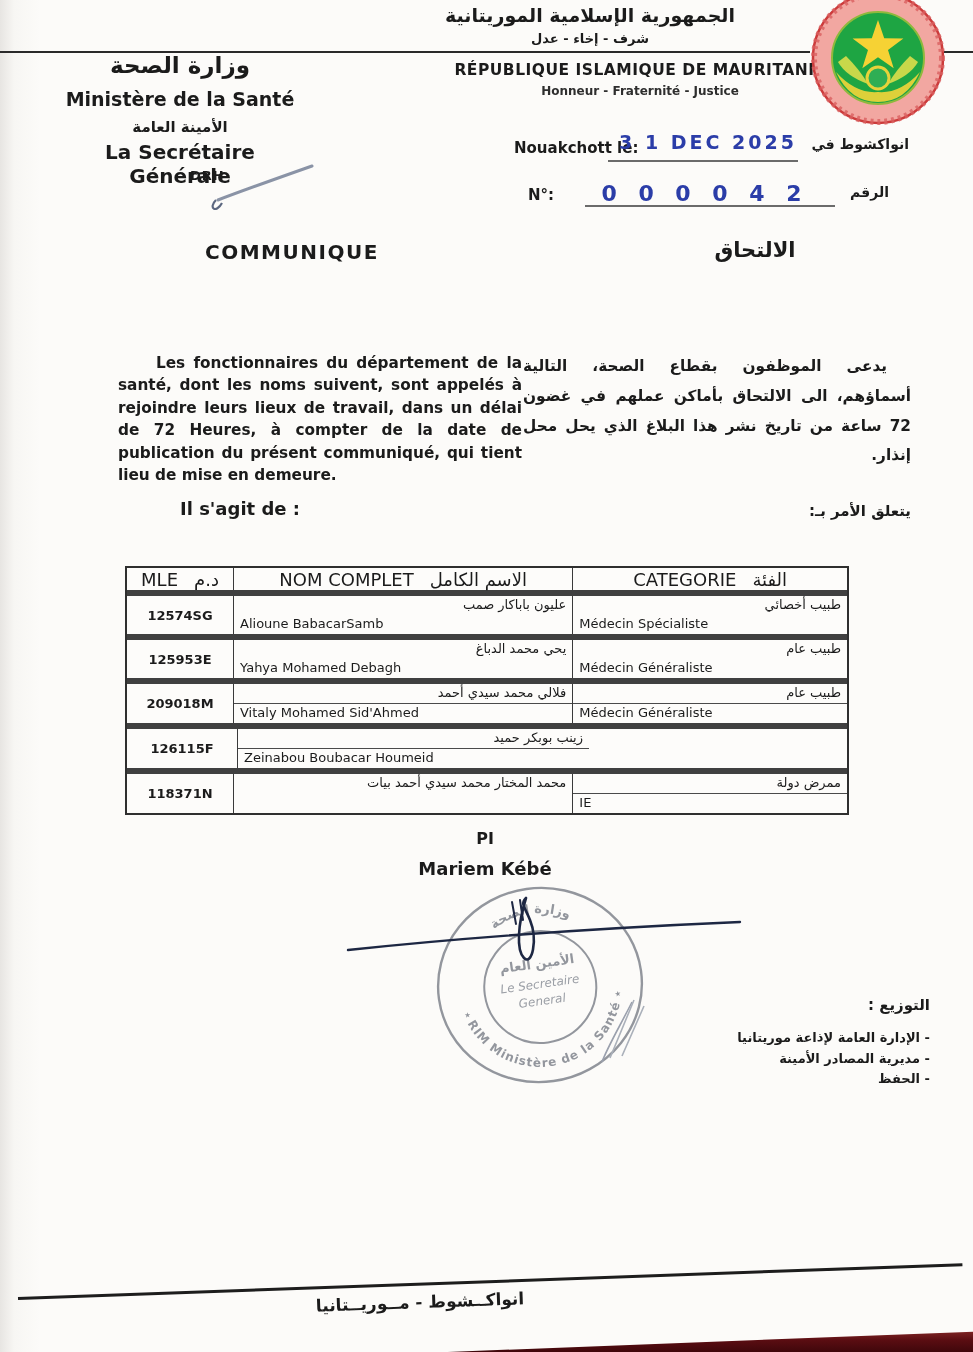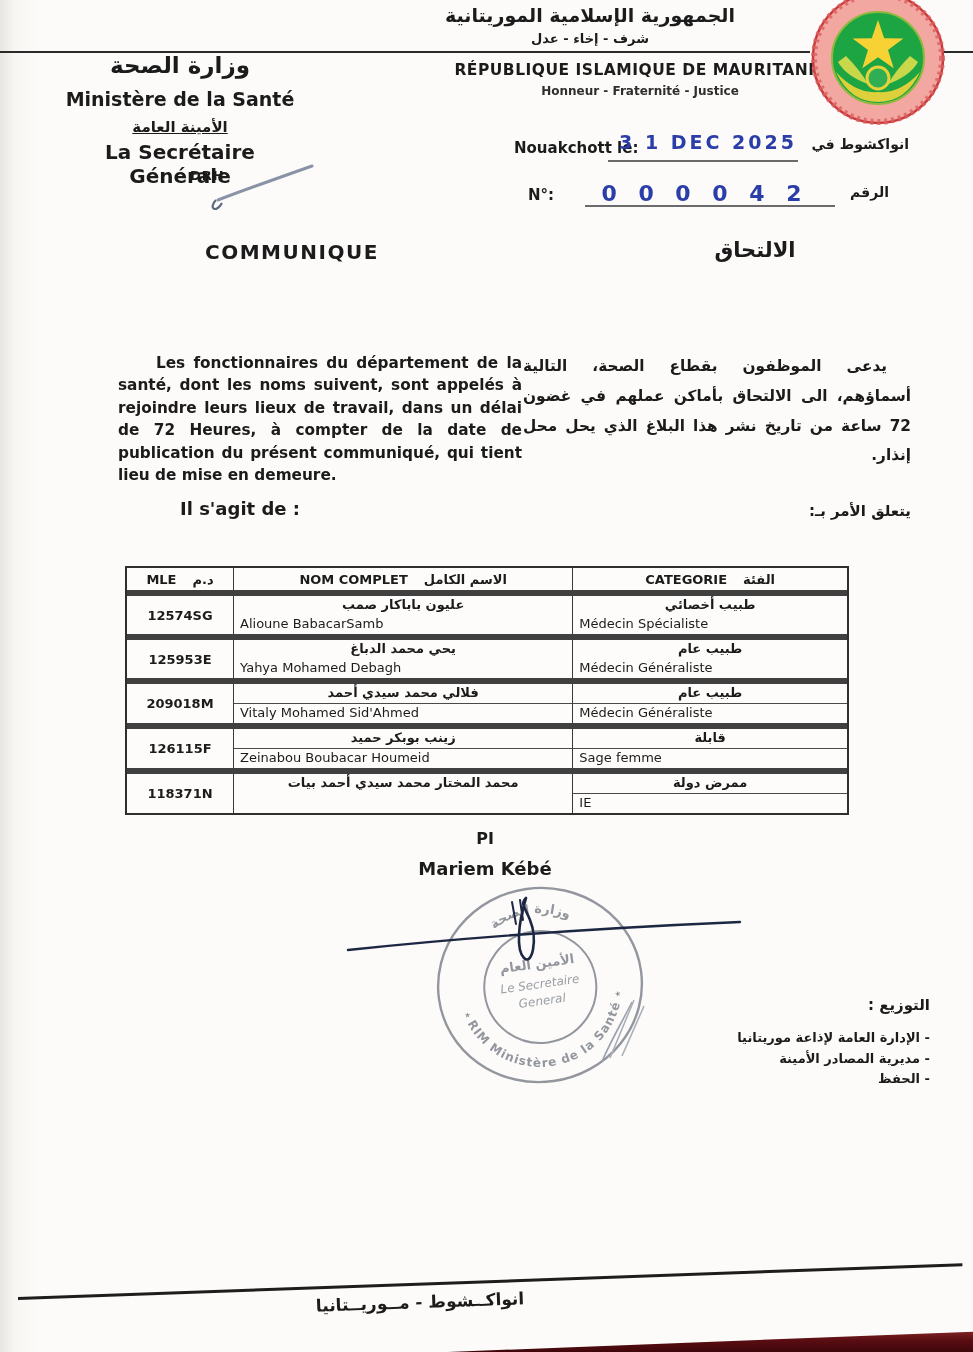--- a/index.html
+++ b/index.html
@@ -15,21 +15,21 @@
   .b{font-weight:bold;}
   .center{text-align:center;}
   
   .top-ar-title{top:4px;left:400px;width:380px;font-size:19px;letter-spacing:1px;}
   .top-ar-motto{top:31px;left:440px;width:300px;font-size:13px;}
   .divider{top:51px;height:2px;background:#2a2a2a;}
   .fr-title{top:61px;left:450px;width:380px;font-size:15.5px;letter-spacing:.5px;}
   .fr-motto{top:84px;left:480px;width:320px;font-size:12px;color:#2e2e2e;}
   .min-ar{top:52px;left:60px;width:240px;font-size:23px;}
   .min-fr{top:88px;left:40px;width:280px;font-size:19px;}
-  .sg-ar{top:118px;left:75px;width:210px;font-size:15px;text-decoration:underline;}
+  .sg-ar{top:118px;left:75px;width:210px;font-size:15px;}
   .sg-fr{top:140px;left:55px;width:250px;font-size:20px;}
   .drh{top:168px;left:190px;width:60px;font-size:13px;letter-spacing:1px;}
   .nkc-label{top:139px;left:514px;font-size:15px;}
   .date-stamp{top:131px;left:618px;width:180px;font-size:19px;letter-spacing:3px;}
   .date-line{top:160px;left:608px;width:190px;height:1.5px;background:#6b6b6b;}
   .nkc-ar{top:136px;right:64px;font-size:14px;}
   .num-label{top:186px;left:528px;font-size:15px;}
   .num-stamp{top:181px;left:600px;width:210px;font-size:22px;letter-spacing:7px;}
   .num-line{top:205px;left:585px;width:250px;height:1.5px;background:#6b6b6b;}
   .num-ar{top:184px;right:84px;font-size:14px;}
@@ -47,23 +47,23 @@
   .tbl{top:566px;left:125px;width:720px;border:2px solid #2f2f2f;background:#fdfcfa;}
   .trow{display:flex;border-top:6px solid #404040;}
   .trow:first-child{border-top:none;}
   .cell{box-sizing:border-box;}
   .cell+.cell{border-left:1px solid #3a3a3a;}
   .c-mle{width:110px;display:flex;align-items:center;justify-content:center;
          font-size:13px;font-weight:600;}
   .c-nom{width:352px;}
   .c-cat{width:285px;}
   .thead .cell{display:flex;align-items:center;justify-content:center;gap:16px;
-         height:22px;font-size:13px;font-weight:bold;}
+         height:22px;font-size:18px;font-weight:normal;}
   .line{padding:1px 6px;font-size:13px;min-height:17px;}
-  .line.arname{direction:rtl;text-align:center;font-weight:700;}
+  .line.arname{direction:rtl;text-align:right;font-weight:400;}
   .split .c-nom .line.fr,.split .c-cat .line.fr{border-top:1px solid #4a4a4a;}
   .body-row{min-height:37px;}
   
   .pi{top:829px;left:455px;width:60px;font-size:16px;}
   .sig-name{top:858px;left:390px;width:190px;font-size:18px;}
   
   .dist-title{top:996px;right:43px;font-size:15px;}
   .dist-item{right:43px;font-size:13px;font-weight:600;}
   
   .foot-line{top:1297px;left:18px;width:945px;height:2.5px;background:#1d1d1d;
@@ -174,24 +174,20 @@
       <div class="line arname">طبيب عام</div>
       <div class="line fr">Médecin Généraliste</div>
     </div>
   </div>
 
   <div class="trow body-row split">
     <div class="cell c-mle">126115F</div>
     <div class="cell c-nom">
       <div class="line arname">زينب بوبكر حميد</div>
       <div class="line fr">Zeinabou Boubacar Houmeid</div>
-    </div>
-    <div class="cell c-cat">
-      <div class="line arname">قابلة</div>
-      <div class="line fr">Sage femme</div>
     </div>
   </div>
 
   <div class="trow body-row split">
     <div class="cell c-mle">118371N</div>
     <div class="cell c-nom">
       <div class="line arname">محمد المختار محمد سيدي أحمد بيات</div>
     </div>
     <div class="cell c-cat">
       <div class="line arname">ممرض دولة</div>

